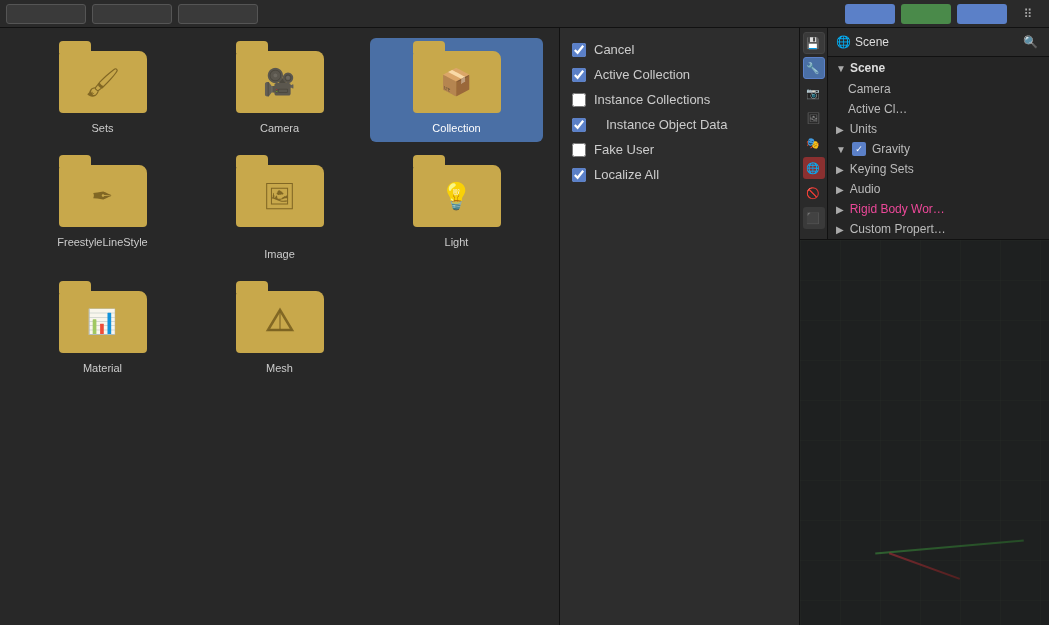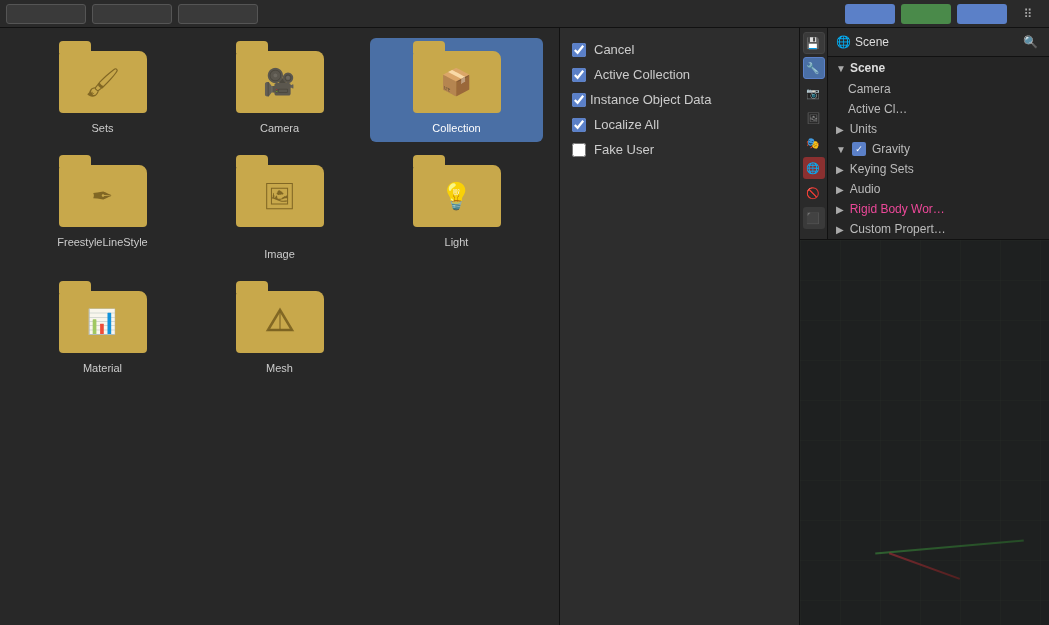--- a/index.html
+++ b/index.html
@@ -193,34 +193,38 @@
       <div style="display:flex; align-items:center; gap:8px;">
         <input type="checkbox" id="chk-select" checked="" style="">
         <label for="chk-select" style="font-size:13px; color:#ccc; cursor:pointer;">Cancel</label>
       </div>
 
       <div style="display:flex; align-items:center; gap:8px;">
         <input type="checkbox" id="chk-ac" checked="" style="">
         <label for="chk-ac" style="font-size:13px; color:#ccc; cursor:pointer;">Active Collection</label>
       </div>
 
-
-      <div style="display:flex; align-items:center; gap:4px;">
+      <div style="display:flex; align-items:center; gap:8px;">
+        <input type="checkbox" id="chk-ic" style="">
+        <label for="chk-ic" style="font-size:13px; color:#ccc; cursor:pointer;">Instance Collections</label>
+      </div>
+
+      <div style="display:flex; align-items:center; gap:20px;">
         <input type="checkbox" id="chk-iod" checked="" style="">
         <label for="chk-iod" style="font-size:13px; color:#ccc; cursor:pointer;">Instance Object Data</label>
       </div>
 
       <div style="display:flex; align-items:center; gap:8px;">
+        <input type="checkbox" id="chk-fu" style="">
+        <label for="chk-fu" style="font-size:13px; color:#ccc; cursor:pointer;">Fake User</label>
+      </div>
+
+      <div style="display:flex; align-items:center; gap:8px;">
         <input type="checkbox" id="chk-la" checked="" style="">
         <label for="chk-la" style="font-size:13px; color:#ccc; cursor:pointer;">Localize All</label>
-      </div>
-
-      <div style="display:flex; align-items:center; gap:8px;">
-        <input type="checkbox" id="chk-fu" style="">
-        <label for="chk-fu" style="font-size:13px; color:#ccc; cursor:pointer;">Fake User</label>
       </div>
     </div>
 
     <div style="flex:1; display:flex; flex-direction:column;">
 
       <div style="background:#252525; border-bottom:1px solid #111; display:flex; flex-direction:row;">
 
         <div style="width:28px; background:#2a2a2a; border-right:1px solid #111; display:flex; flex-direction:column; align-items:center; padding:4px 2px; gap:3px;">
           <div style="width:22px; height:22px; background:#3a3a3a; border:1px solid #444; border-radius:3px; display:flex; align-items:center; justify-content:center; cursor:pointer; font-size:11px; color:#ccc;">💾</div>
           <div style="width:22px; height:22px; background:#4a6fa5; border:1px solid #5b80c8; border-radius:3px; display:flex; align-items:center; justify-content:center; cursor:pointer; font-size:11px; color:#fff;">🔧</div>

